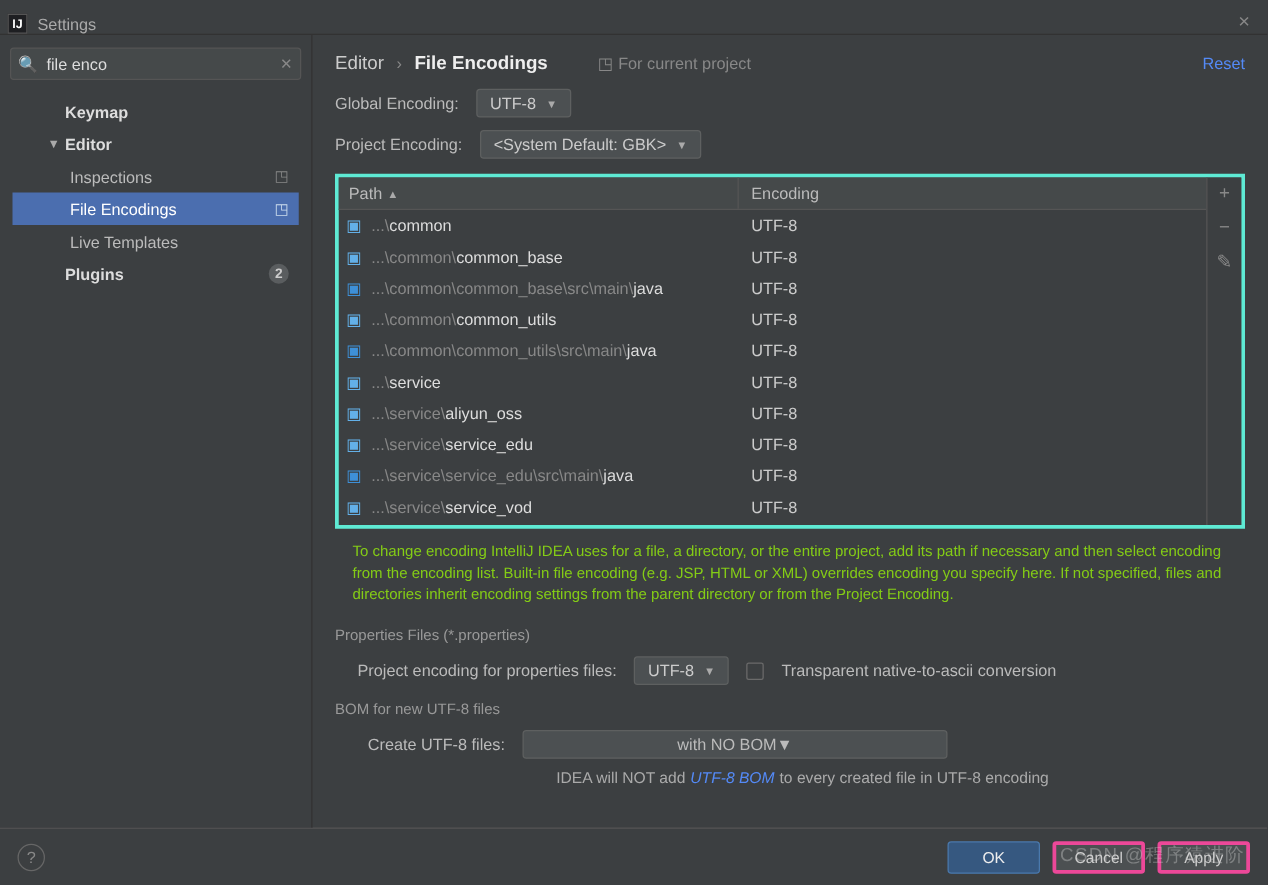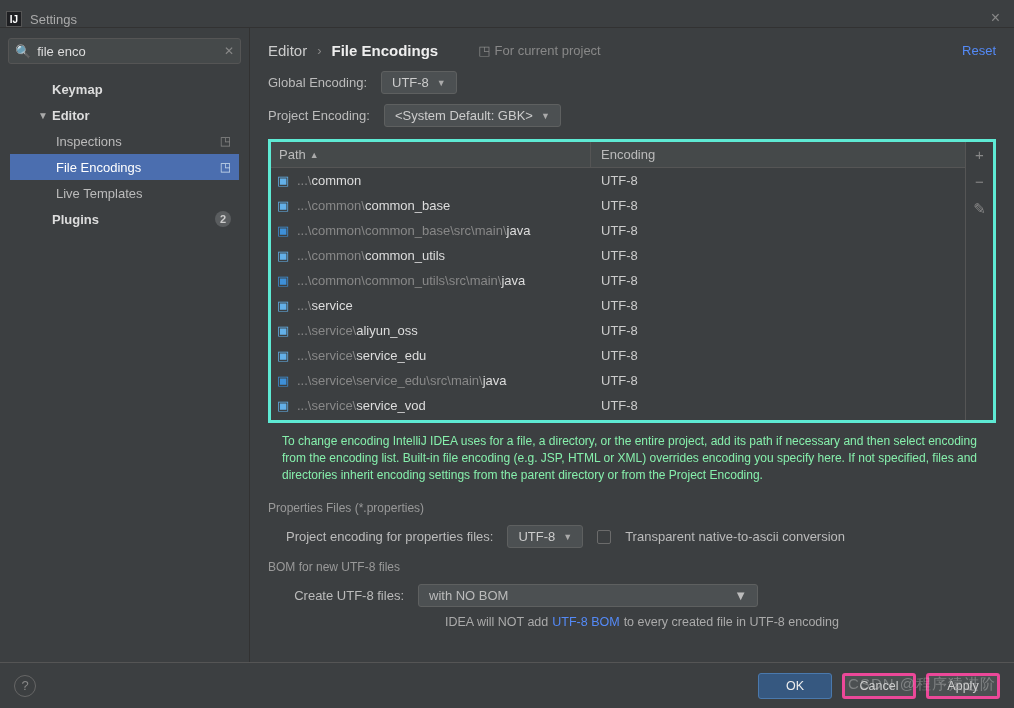--- a/index.html
+++ b/index.html
@@ -53,28 +53,28 @@
   .tbody { max-height: 252px; overflow:hidden; }
   .trow { display:flex; height:25px; align-items:center; }
   .td-path { width:320px; padding-left:6px; display:flex; align-items:center; gap:6px; color:#888;}
   .td-path .hl { color:#ddd; }
   .td-enc { flex:1; padding-left:10px; color:#ccc; }
   .folder-icon { color:#63b0e8; font-size:13px; width:14px; display:inline-block;}
   .folder-icon.blue { color:#3e90d8; }
   .toolbar-side { width:28px; border-left:1px solid #555; display:flex; flex-direction:column; align-items:center; padding-top:4px; gap:10px; background:#3c3f41;}
   .toolbar-side span { color:#888; font-size:15px; cursor:pointer;}
 
-  .desc { font-size: 12px; color: #86efac; line-height: 1.4; padding: 10px 14px 6px 14px; }
+  .desc { font-size: 12px; color: #84cc16; line-height: 1.4; padding: 10px 14px 6px 14px; }
 
   .section-title { color:#999; font-size:12px; margin-top:12px; margin-bottom:10px;}
   .indent-row { display:flex; align-items:center; gap:14px; padding-left:18px;}
   .checkbox { width:14px; height:14px; border:1px solid #6b6b6b; border-radius:2px; display:inline-block; cursor:pointer;}
-  .wide-combo { background:#4c5052; border:1px solid #5e6060; border-radius:3px; padding:3px 10px; display:flex; align-items:center; width:340px; justify-content:space-between; cursor:pointer;}
+  .wide-combo { background:#4c5052; border:1px solid #5e6060; border-radius:3px; padding:3px 10px; display:flex; align-items:center; width:340px; justify-content:center; cursor:pointer;}
   .bom-note { padding-left:18px; margin-top:8px; color:#aaa; font-size:12.5px; display:flex; justify-content:center; width:490px; margin-left:120px;}
-  .bom-note .link { color:#548af7; margin:0 4px;}
+  .bom-note .link { color:#548af7; margin:0 4px;font-style:italic;}
 
   
   .footer { height: 46px; border-top: 1px solid #555; background:#3c3f41; display:flex; align-items:center; padding:0 14px; gap:10px;}
   .help { width:22px; height:22px; border:1px solid #666; border-radius:50%; display:flex; align-items:center; justify-content:center; color:#888; cursor:pointer;}
   .btn { min-width:74px; height:26px; border-radius:3px; display:flex; align-items:center; justify-content:center; cursor:pointer; font-size:12.5px;}
   .btn-primary { background:#365880; border:1px solid #4a79ad; color:#eee;}
   .btn-default { background:#4c5052; border:3px solid #ec4899; color:#ccc;}
   .footer .spacer { flex:1; }
 
   .watermark { position:absolute; right:18px; bottom:14px; color:rgba(220,220,220,0.35); font-size:15px; pointer-events:none; letter-spacing:1px;}

